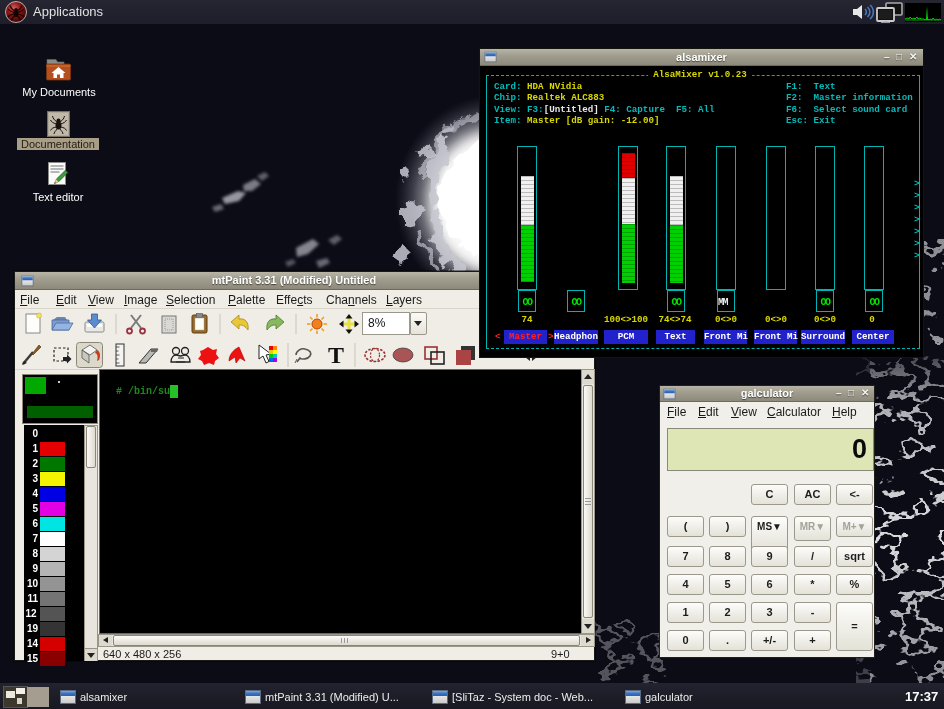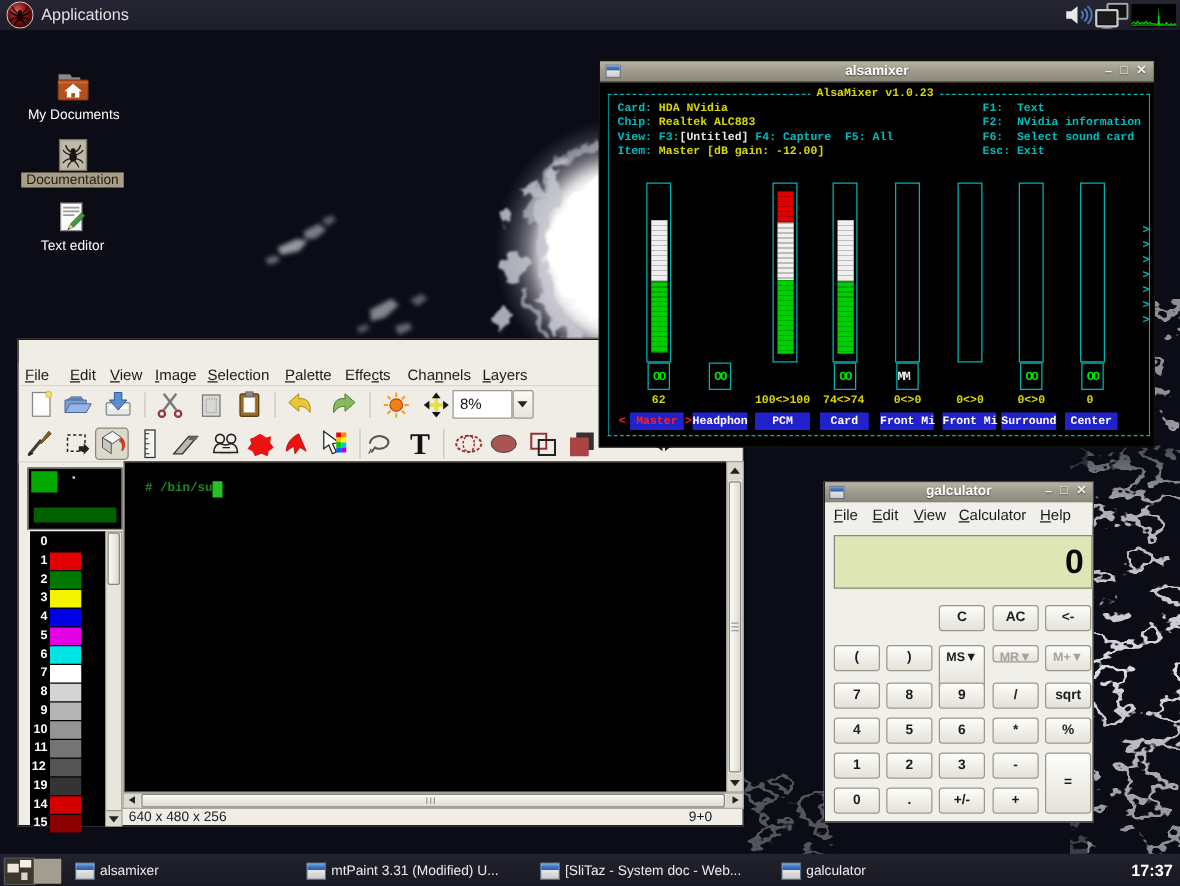--- a/index.html
+++ b/index.html
@@ -214,20 +214,26 @@
     <use href="#winicon"></use>
   </svg>
 <div class="a" style="left:452px;top:691px;font-size:11px;color:#ececec">[SliTaz - System doc - Web...</div>
 <svg class="a" style="left:625px;top:689px" width="16" height="16">
     <use href="#winicon"></use>
   </svg>
 <div class="a" style="left:645px;top:691px;font-size:11px;color:#ececec">galculator</div>
 <div class="a" style="left:905px;top:689px;font-size:13px;font-weight:bold;color:#fff">17:37</div>
 
 <div class="a" style="left:14px;top:271px;width:581px;height:390px;background:#efede6;border:1px solid #1a1a18;box-shadow:0 0 0 1px rgba(0,0,0,.4)">
+ <div class="tb a" style="left:0;top:0;width:579px;height:18px">
+  <svg class="a" style="left:6px;top:3px" width="13" height="12">
+        <use href="#winicon"></use>
+      </svg>
+  <div class="tbt a" style="left:0;top:2px;width:558px">mtPaint 3.31 (Modified) Untitled</div>
+ </div>
  <div class="a menu" style="left:0;top:18px;width:579px;height:19px;background:#efede6;border-bottom:1px solid #d8d5cb">
   <span style="position:absolute;left:5px;top:3px"><u>F</u>ile</span>
   <span style="position:absolute;left:41px;top:3px"><u>E</u>dit</span>
   <span style="position:absolute;left:73px;top:3px"><u>V</u>iew</span>
   <span style="position:absolute;left:109px;top:3px"><u>I</u>mage</span>
   <span style="position:absolute;left:151px;top:3px"><u>S</u>election</span>
   <span style="position:absolute;left:213px;top:3px"><u>P</u>alette</span>
   <span style="position:absolute;left:261px;top:3px">Effe<u>c</u>ts</span>
   <span style="position:absolute;left:311px;top:3px">Cha<u>n</u>nels</span>
   <span style="position:absolute;left:371px;top:3px"><u>L</u>ayers</span>
@@ -453,21 +459,21 @@
   <div class="wbtn a" style="left:416px;top:3px">□</div>
   <div class="wbtn a" style="left:429px;top:3px">✕</div>
  </div>
  <div class="a" style="left:6px;top:26px;width:434px;height:274px;border-top:1px dashed #00b4b4;border-bottom:1px dashed #00b4b4;border-left:1px solid #00b4b4;border-right:1px solid #00b4b4"></div>
  <div class="a mono yl cc" style="left:220px;top:20px;background:#000;padding:0 5px">AlsaMixer v1.0.23</div>
  <div class="a mono" style="left:14px;top:32px"><span class="cy">Card: </span><span class="yl">HDA NVidia</span></div>
  <div class="a mono" style="left:14px;top:43px"><span class="cy">Chip: </span><span class="yl">Realtek ALC883</span></div>
  <div class="a mono" style="left:14px;top:55px"><span class="cy">View: F3:</span><span class="wh">[Untitled]</span><span class="cy"> F4: Capture  F5: All</span></div>
  <div class="a mono" style="left:14px;top:66px"><span class="cy">Item: </span><span class="yl">Master [dB gain: -12.00]</span></div>
  <div class="a mono cy" style="left:306px;top:32px">F1:  Text</div>
- <div class="a mono cy" style="left:306px;top:43px">F2:  NVidia information</div>
+ <div class="a mono cy" style="left:306px;top:43px">F2:  Master information</div>
  <div class="a mono cy" style="left:306px;top:55px">F6:  Select sound card</div>
  <div class="a mono cy" style="left:306px;top:66px">Esc: Exit</div>
  <div class="a" style="left:37px;top:97px;width:20px;height:144px;border:1px solid #00b4b4"></div>
     <div class="a" style="left:41px;top:127px;width:13px;height:49px;background:#f0f0f0;background-image:repeating-linear-gradient(rgba(0,0,0,.22) 0 1px,transparent 1px 4px)"></div>
     <div class="a" style="left:41px;top:176px;width:13px;height:57px;background:#00d000;background-image:repeating-linear-gradient(rgba(0,0,0,.22) 0 1px,transparent 1px 4px)"></div>
     <div class="a" style="left:138px;top:97px;width:20px;height:144px;border:1px solid #00b4b4"></div>
     <div class="a" style="left:142px;top:104px;width:13px;height:25px;background:#e00000;background-image:repeating-linear-gradient(rgba(0,0,0,.22) 0 1px,transparent 1px 4px)"></div>
     <div class="a" style="left:142px;top:129px;width:13px;height:46px;background:#f0f0f0;background-image:repeating-linear-gradient(rgba(0,0,0,.22) 0 1px,transparent 1px 4px)"></div>
     <div class="a" style="left:142px;top:175px;width:13px;height:59px;background:#00d000;background-image:repeating-linear-gradient(rgba(0,0,0,.22) 0 1px,transparent 1px 4px)"></div>
     <div class="a" style="left:186px;top:97px;width:20px;height:144px;border:1px solid #00b4b4"></div>
@@ -476,31 +482,31 @@
     <div class="a" style="left:236px;top:97px;width:20px;height:144px;border:1px solid #00b4b4"></div>
     <div class="a" style="left:286px;top:97px;width:20px;height:144px;border:1px solid #00b4b4"></div>
     <div class="a" style="left:335px;top:97px;width:20px;height:144px;border:1px solid #00b4b4"></div>
     <div class="a" style="left:384px;top:97px;width:20px;height:144px;border:1px solid #00b4b4"></div>
  <div class="a" style="left:38px;top:241px;width:18px;height:22px;border:1px solid #00b4b4;text-align:center"><span class="mono" style="color:#00e400;letter-spacing:-1.5px;line-height:21px;font-size:10px">OO</span></div>
     <div class="a" style="left:87px;top:241px;width:18px;height:22px;border:1px solid #00b4b4;text-align:center"><span class="mono" style="color:#00e400;letter-spacing:-1.5px;line-height:21px;font-size:10px">OO</span></div>
     <div class="a" style="left:187px;top:241px;width:18px;height:22px;border:1px solid #00b4b4;text-align:center"><span class="mono" style="color:#00e400;letter-spacing:-1.5px;line-height:21px;font-size:10px">OO</span></div>
     <div class="a" style="left:237px;top:241px;width:18px;height:22px;border:1px solid #00b4b4;text-align:left"><span class="mono" style="color:#e8e8e8;letter-spacing:-1.5px;line-height:21px;font-size:10px">MM</span></div>
     <div class="a" style="left:336px;top:241px;width:18px;height:22px;border:1px solid #00b4b4;text-align:center"><span class="mono" style="color:#00e400;letter-spacing:-1.5px;line-height:21px;font-size:10px">OO</span></div>
     <div class="a" style="left:385px;top:241px;width:18px;height:22px;border:1px solid #00b4b4;text-align:center"><span class="mono" style="color:#00e400;letter-spacing:-1.5px;line-height:21px;font-size:10px">OO</span></div>
- <div class="a mono yl cc" style="left:47px;top:265px">62</div>
+ <div class="a mono yl cc" style="left:47px;top:265px">74</div>
     <div class="a mono yl cc" style="left:146px;top:265px">100&lt;&gt;100</div>
     <div class="a mono yl cc" style="left:195px;top:265px">74&lt;&gt;74</div>
     <div class="a mono yl cc" style="left:246px;top:265px">0&lt;&gt;0</div>
     <div class="a mono yl cc" style="left:296px;top:265px">0&lt;&gt;0</div>
     <div class="a mono yl cc" style="left:345px;top:265px">0&lt;&gt;0</div>
     <div class="a mono yl cc" style="left:392px;top:265px">0</div>
  <div class="a" style="left:24px;top:281px;width:43px;height:14px;background:#2222cc;color:#ff2020;font-family:'Liberation Mono',monospace;font-weight:bold;font-size:9.2px;line-height:14px;text-align:center;white-space:pre">Master</div>
     <div class="a" style="left:74px;top:281px;width:44px;height:14px;background:#2222cc;color:#fff;font-family:'Liberation Mono',monospace;font-weight:bold;font-size:9.2px;line-height:14px;text-align:center;white-space:pre">Headphon</div>
     <div class="a" style="left:124px;top:281px;width:44px;height:14px;background:#2222cc;color:#fff;font-family:'Liberation Mono',monospace;font-weight:bold;font-size:9.2px;line-height:14px;text-align:center;white-space:pre">PCM</div>
-    <div class="a" style="left:176px;top:281px;width:39px;height:14px;background:#2222cc;color:#fff;font-family:'Liberation Mono',monospace;font-weight:bold;font-size:9.2px;line-height:14px;text-align:center;white-space:pre">Card</div>
+    <div class="a" style="left:176px;top:281px;width:39px;height:14px;background:#2222cc;color:#fff;font-family:'Liberation Mono',monospace;font-weight:bold;font-size:9.2px;line-height:14px;text-align:center;white-space:pre">Text</div>
     <div class="a" style="left:224px;top:281px;width:43px;height:14px;background:#2222cc;color:#fff;font-family:'Liberation Mono',monospace;font-weight:bold;font-size:9.2px;line-height:14px;text-align:center;white-space:pre">Front Mi</div>
     <div class="a" style="left:274px;top:281px;width:43px;height:14px;background:#2222cc;color:#fff;font-family:'Liberation Mono',monospace;font-weight:bold;font-size:9.2px;line-height:14px;text-align:center;white-space:pre">Front Mi</div>
     <div class="a" style="left:321px;top:281px;width:44px;height:14px;background:#2222cc;color:#fff;font-family:'Liberation Mono',monospace;font-weight:bold;font-size:9.2px;line-height:14px;text-align:center;white-space:pre">Surround</div>
     <div class="a" style="left:372px;top:281px;width:42px;height:14px;background:#2222cc;color:#fff;font-family:'Liberation Mono',monospace;font-weight:bold;font-size:9.2px;line-height:14px;text-align:center;white-space:pre">Center</div>
     <div class="a mono" style="left:15px;top:282px;color:#ff2020">&lt;</div>
     <div class="a mono" style="left:68px;top:282px;color:#ff2020">&gt;</div>
  <div class="a mono cy" style="left:434px;top:129px">&gt;</div>
     <div class="a mono cy" style="left:434px;top:141px">&gt;</div>
     <div class="a mono cy" style="left:434px;top:153px">&gt;</div>
     <div class="a mono cy" style="left:434px;top:165px">&gt;</div>
@@ -528,21 +534,21 @@
  </div>
  <div class="a" style="left:7px;top:42px;width:207px;height:43px;background:#dde6b4;border:1px solid #8a887a">
   <div class="a" style="right:6px;top:5px;font-size:27px;font-weight:bold;color:#0a0a0a">0</div>
  </div>
  <div class="a gbtn" style="left:91px;top:98px;width:37px;height:21px;line-height:19px">C</div>
     <div class="a gbtn" style="left:134px;top:98px;width:37px;height:21px;line-height:19px">AC</div>
     <div class="a gbtn" style="left:176px;top:98px;width:37px;height:21px;line-height:19px">&lt;-</div>
     <div class="a gbtn" style="left:7px;top:130px;width:37px;height:21px;line-height:19px">(</div>
     <div class="a gbtn" style="left:49px;top:130px;width:37px;height:21px;line-height:19px">)</div>
     <div class="a gbtn" style="left:91px;top:130px;width:37px;height:36px;line-height:19px;font-size:10px">MS▼</div>
-    <div class="a gbtn" style="left:134px;top:130px;width:37px;height:14px;line-height:19px;color:#a5a29a;font-size:10px">MR▼</div>
+    <div class="a gbtn" style="left:134px;top:130px;width:37px;height:25px;line-height:19px;color:#a5a29a;font-size:10px">MR▼</div>
     <div class="a gbtn" style="left:176px;top:130px;width:37px;height:21px;line-height:19px;color:#a5a29a;font-size:10px">M+▼</div>
     <div class="a gbtn" style="left:7px;top:160px;width:37px;height:21px;line-height:19px">7</div>
     <div class="a gbtn" style="left:49px;top:160px;width:37px;height:21px;line-height:19px">8</div>
     <div class="a gbtn" style="left:91px;top:160px;width:37px;height:21px;line-height:19px">9</div>
     <div class="a gbtn" style="left:134px;top:160px;width:37px;height:21px;line-height:19px">/</div>
     <div class="a gbtn" style="left:176px;top:160px;width:37px;height:21px;line-height:19px">sqrt</div>
     <div class="a gbtn" style="left:7px;top:188px;width:37px;height:21px;line-height:19px">4</div>
     <div class="a gbtn" style="left:49px;top:188px;width:37px;height:21px;line-height:19px">5</div>
     <div class="a gbtn" style="left:91px;top:188px;width:37px;height:21px;line-height:19px">6</div>
     <div class="a gbtn" style="left:134px;top:188px;width:37px;height:21px;line-height:19px">*</div>

